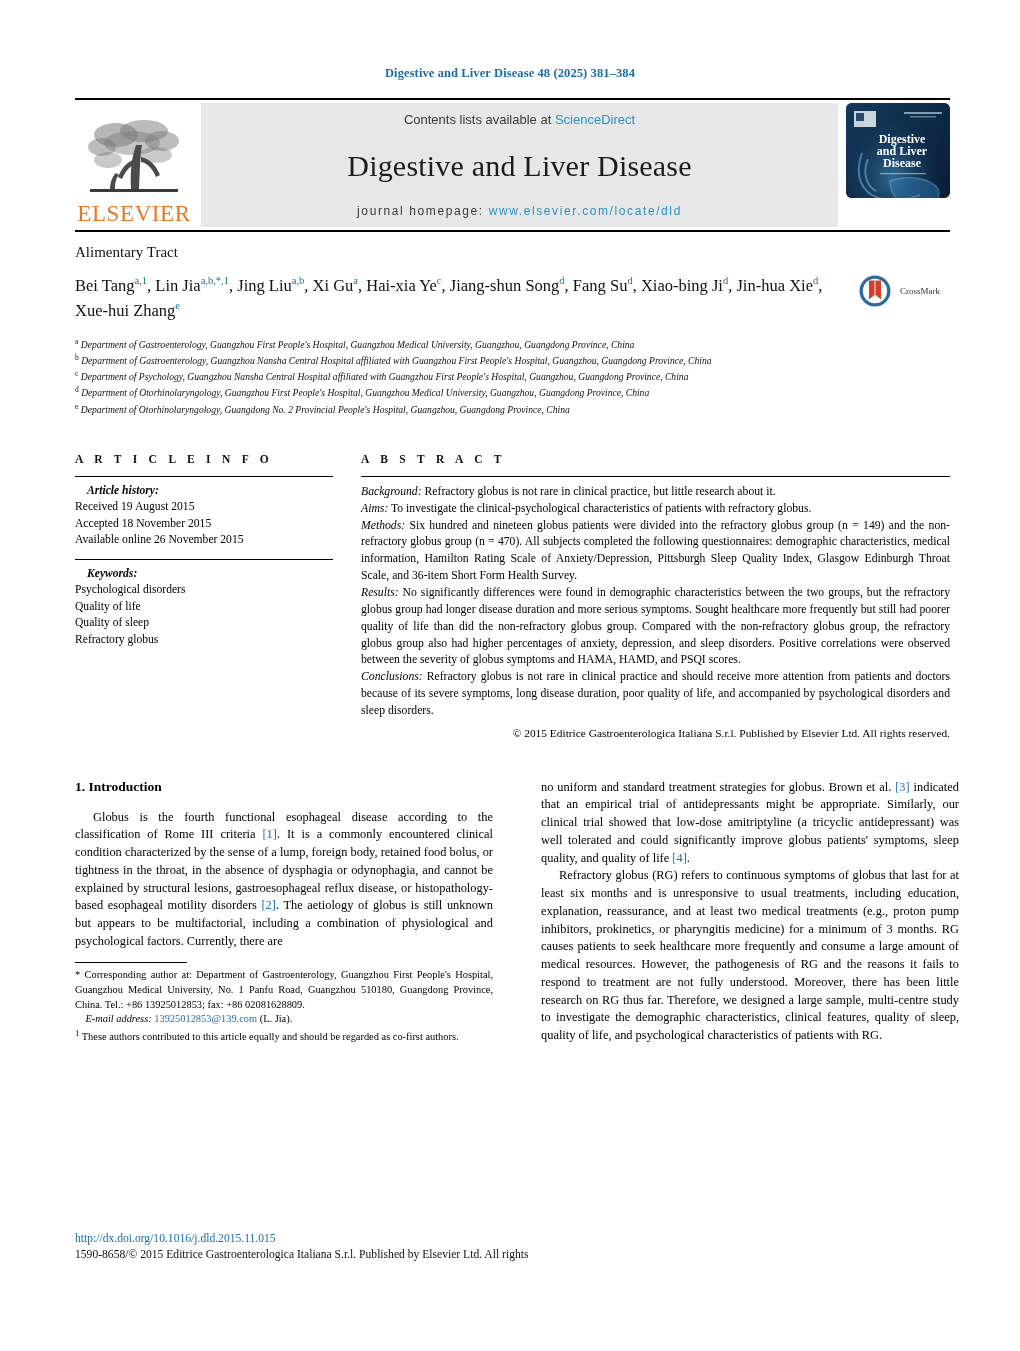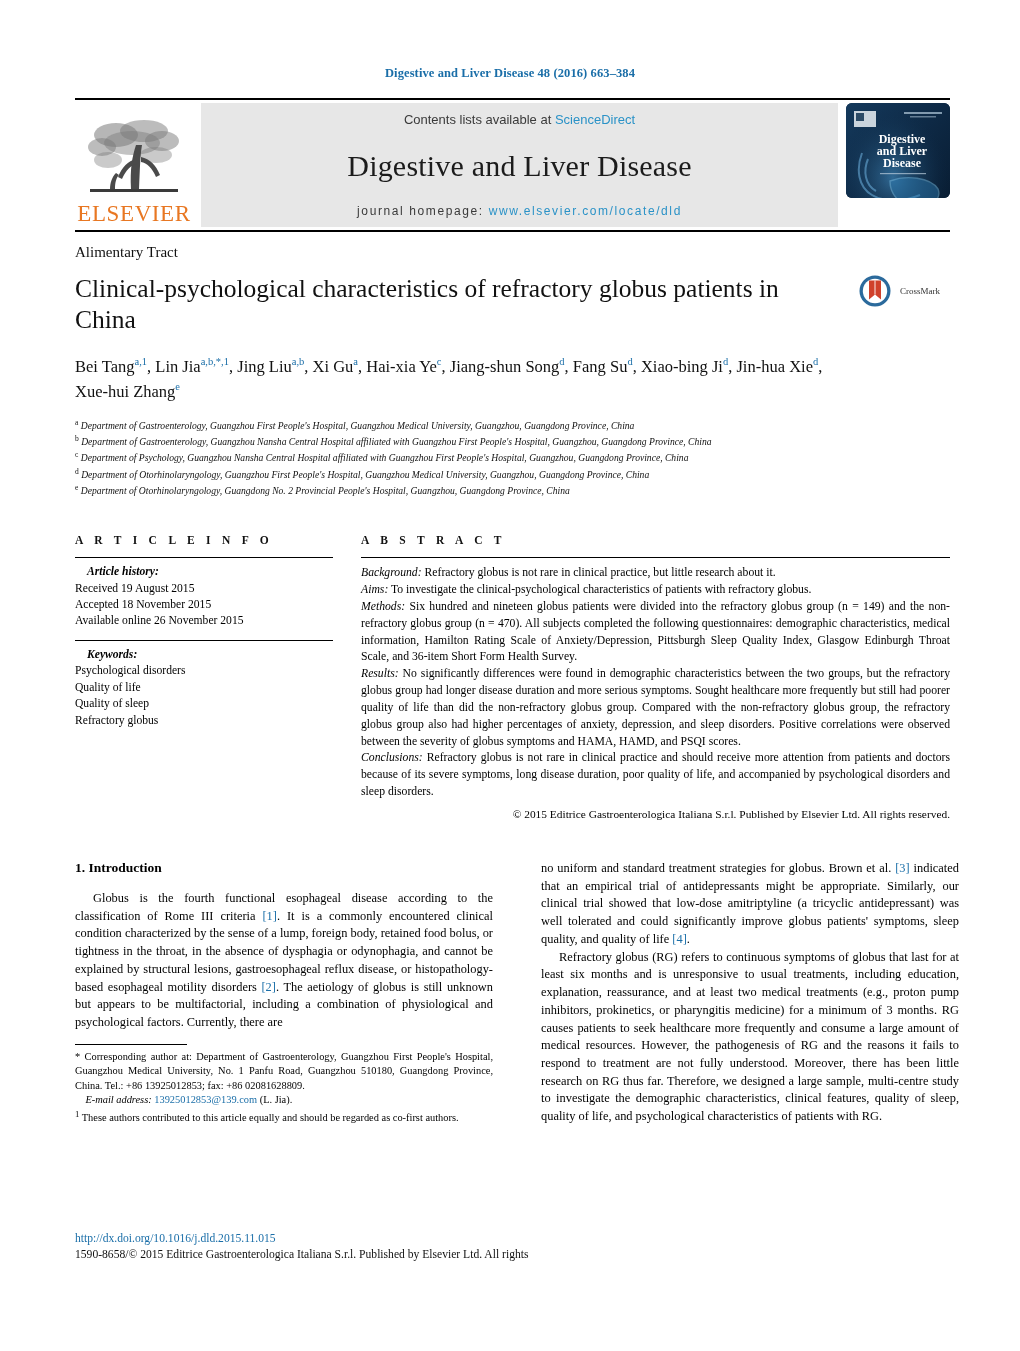--- a/index.html
+++ b/index.html
@@ -256,21 +256,21 @@
     font-family: "Liberation Serif", serif;
   }
   .doi { color: #1a6ea8; font-size: 11.6px; line-height: 1.4; }
   .issn { font-size: 11.6px; line-height: 1.4; color:#111; }
 </style>
 </head>
 <body>
 
 <div class="page">
 
-  <div class="running-head">Digestive and Liver Disease 48 (2016) 663–384</div>
+  <div class="running-head">Digestive and Liver Disease 48 (2025) 381–384</div>
 
   <div class="masthead">
 
     <div class="elsevier-logo">
       <svg class="tree-svg" width="96" height="86" viewBox="0 0 96 86">
         <g fill="#7a7a7a">
           <ellipse cx="30" cy="20" rx="22" ry="12" opacity="0.55"></ellipse>
           <ellipse cx="58" cy="16" rx="24" ry="11" opacity="0.5"></ellipse>
           <ellipse cx="76" cy="26" rx="17" ry="10" opacity="0.5"></ellipse>
           <ellipse cx="16" cy="32" rx="14" ry="9" opacity="0.5"></ellipse>
@@ -344,21 +344,20 @@
     <div class="crossmark">
       <svg width="34" height="34" viewBox="0 0 34 34">
         <circle cx="17" cy="17" r="15.5" fill="#2b6a9c"></circle>
         <circle cx="17" cy="17" r="12.2" fill="#ffffff"></circle>
         <path d="M11 6.5 L23 6.5 L23 25.5 L17 20.5 L11 25.5 Z" fill="#d0412b"></path>
         <path d="M17 6.5 L17 20.5" stroke="#ffffff" stroke-width="0.9"></path>
       </svg>
       <span class="crossmark-label">CrossMark</span>
     </div>
 
-    <h1 class="title">Clinical-psychological characteristics of refractory globus patients in China</h1>
 
     <div class="authors">Bei Tang<sup>a,1</sup>, Lin Jia<sup>a,b,<span class="plain">*</span>,1</sup>, Jing Liu<sup>a,b</sup>, Xi Gu<sup>a</sup>, Hai-xia Ye<sup>c</sup>, Jiang-shun Song<sup>d</sup>, Fang Su<sup>d</sup>, Xiao-bing Ji<sup>d</sup>, Jin-hua Xie<sup>d</sup>, Xue-hui Zhang<sup>e</sup></div>
 
     <div class="affiliations">
         <div><span class="sup">a</span> Department of Gastroenterology, Guangzhou First People's Hospital, Guangzhou Medical University, Guangzhou, Guangdong Province, China</div>
         <div><span class="sup">b</span> Department of Gastroenterology, Guangzhou Nansha Central Hospital affiliated with Guangzhou First People's Hospital, Guangzhou, Guangdong Province, China</div>
         <div><span class="sup">c</span> Department of Psychology, Guangzhou Nansha Central Hospital affiliated with Guangzhou First People's Hospital, Guangzhou, Guangdong Province, China</div>
         <div><span class="sup">d</span> Department of Otorhinolaryngology, Guangzhou First People's Hospital, Guangzhou Medical University, Guangzhou, Guangdong Province, China</div>
         <div><span class="sup">e</span> Department of Otorhinolaryngology, Guangdong No. 2 Provincial People's Hospital, Guangzhou, Guangdong Province, China</div>
       </div>

